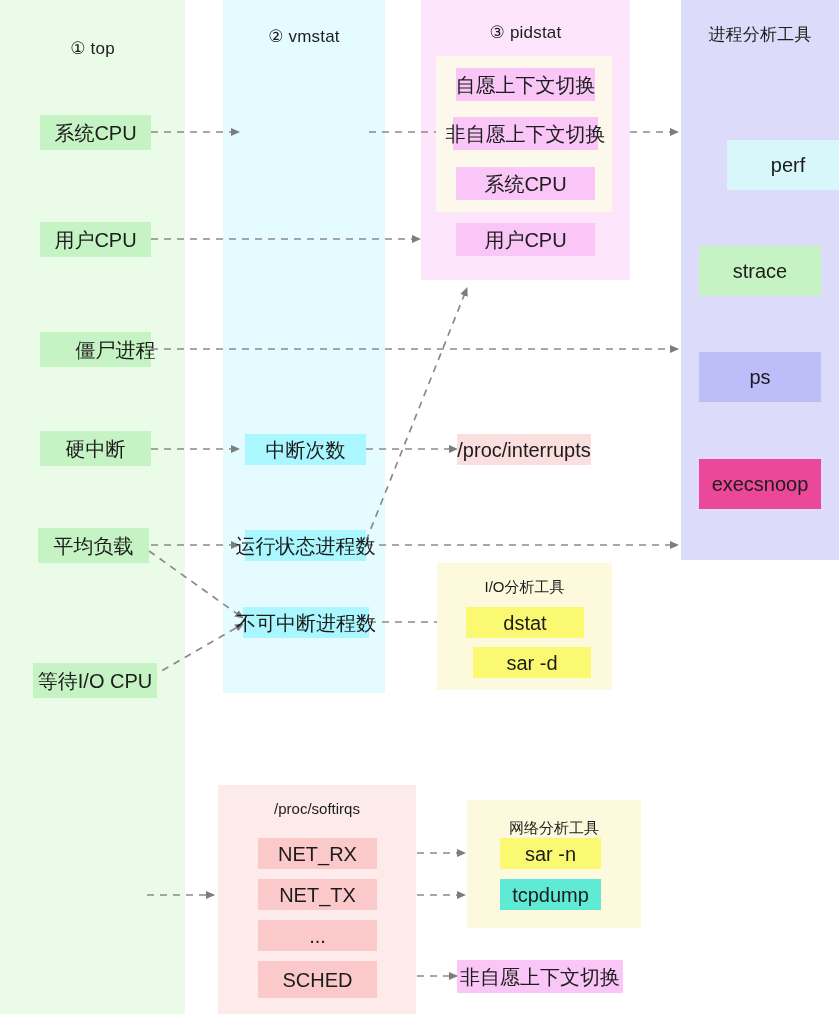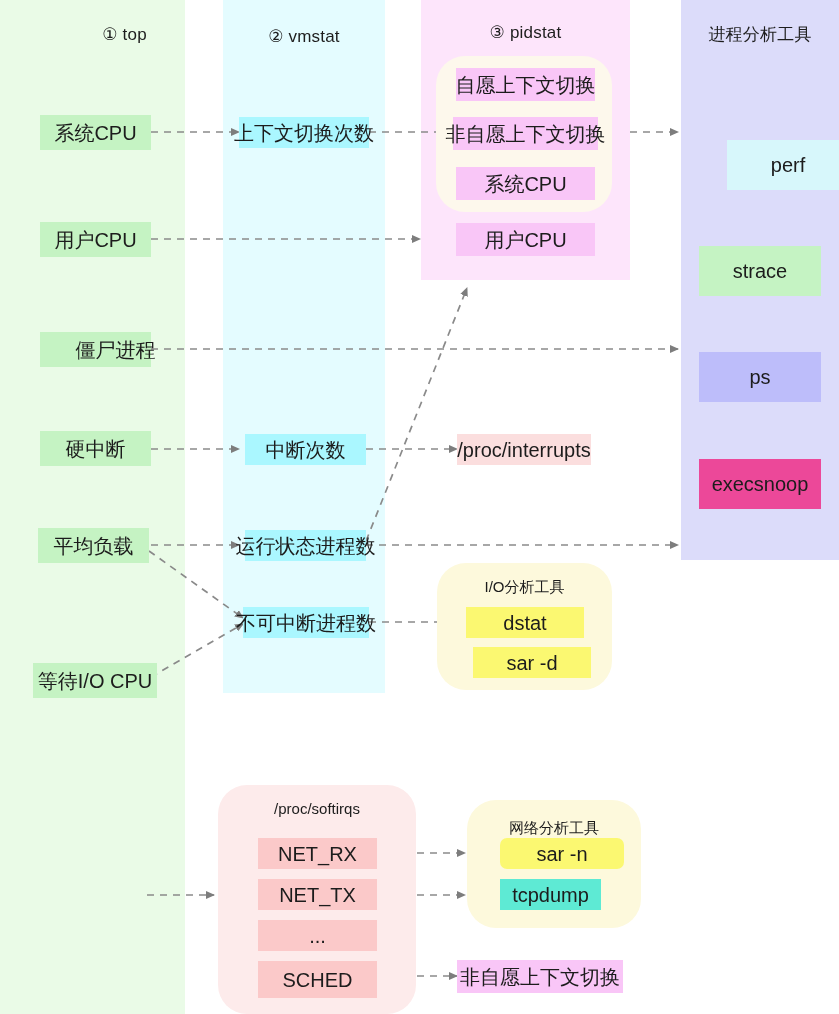--- a/index.html
+++ b/index.html
@@ -39,21 +39,20 @@
     justify-content: center;
     font-size: 20px;
     line-height: 18px;
     color: #1c1c1c;
     text-align: right;
     white-space: nowrap;
   }
   .group-box {
     position: absolute;
     box-sizing: border-box;
-    border-radius: 29px;
   }
   .group-title {
     position: absolute;
     width: 100%;
     text-align: center;
     font-size: 15px;
     line-height: 20px;
     color: #1c1c1c;
   }
   svg.edges {
@@ -70,21 +69,21 @@
     stroke-dasharray: 7 6;
     fill: none;
   }
 </style>
 </head>
 <body>
 
 <div id="stage">
 
   <div class="col" style="left:0px; top:0px; width:185px; height:1014px; background:#eafbe7;">
-    <div class="col-title" style="top:24px;margin-left:32px;">① top</div>
+    <div class="col-title" style="top:38px;">① top</div>
   </div>
 
   <div class="col" style="left:223px; top:0px; width:162px; height:693px; background:#e4fcff;">
     <div class="col-title" style="top:26px;">② vmstat</div>
   </div>
 
   <div class="col" style="left:421px; top:0px; width:209px; height:280px; background:#fde5fb;">
     <div class="col-title" style="top:22px;">③ pidstat</div>
   </div>
 
@@ -146,23 +145,20 @@
   <div class="node" style="left:40px; top:431px; width:111px; height:35px; background:#c5f3c3;">
     <span>硬中断</span>
   </div>
   <div class="node" style="left:38px; top:528px; width:111px; height:35px; background:#c5f3c3;">
     <span>平均负载</span>
   </div>
   <div class="node" style="left:33px; top:663px; width:124px; height:35px; background:#c5f3c3;">
     <span>等待I/O CPU</span>
   </div>
 
-  <div class="node" style="left:239px; top:117px; width:130px; height:31px; background:#aaf7ff;">
-    <span>上下文切换次数</span>
-  </div>
   <div class="node" style="left:245px; top:434px; width:121px; height:31px; background:#aaf7ff;">
     <span>中断次数</span>
   </div>
   <div class="node" style="left:245px; top:530px; width:121px; height:31px; background:#aaf7ff;">
     <span>运行状态进程数</span>
   </div>
   <div class="node" style="left:243px; top:607px; width:126px; height:31px; background:#aaf7ff;">
     <span>不可中断进程数</span>
   </div>
 
@@ -220,21 +216,21 @@
   <div class="node" style="left:258px; top:920px; width:119px; height:31px; background:#fbc9c9;">
     <span>...</span>
   </div>
   <div class="node" style="left:258px; top:961px; width:119px; height:37px; background:#fbc9c9;">
     <span>SCHED</span>
   </div>
 
   <div class="group-box" style="left:467px; top:800px; width:174px; height:128px; background:#fdf9dc;">
     <div class="group-title" style="top:18px;">网络分析工具</div>
   </div>
-  <div class="node" style="left:500px; top:838px; width:124px; height:31px; background:#fbf871;border-radius:7px;">
+  <div class="node" style="left:500px; top:838px; width:101px; height:31px; background:#fbf871;">
     <span>sar -n</span>
   </div>
   <div class="node" style="left:500px; top:879px; width:101px; height:31px; background:#5eead4;">
     <span>tcpdump</span>
   </div>
 
   <div class="node" style="left:457px; top:960px; width:166px; height:33px; background:#f9c6f7;">
     <span>非自愿上下文切换</span>
   </div>
 

